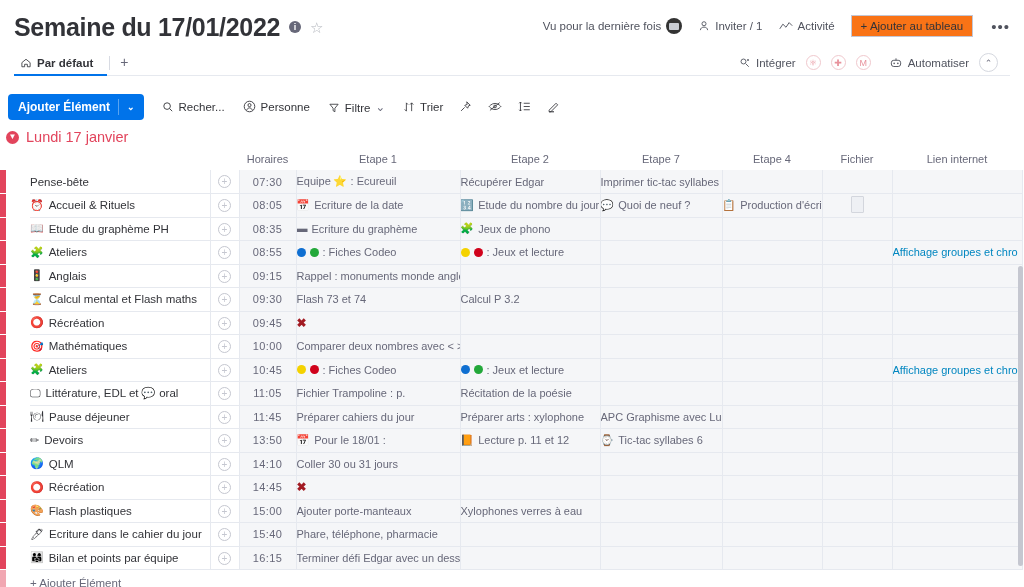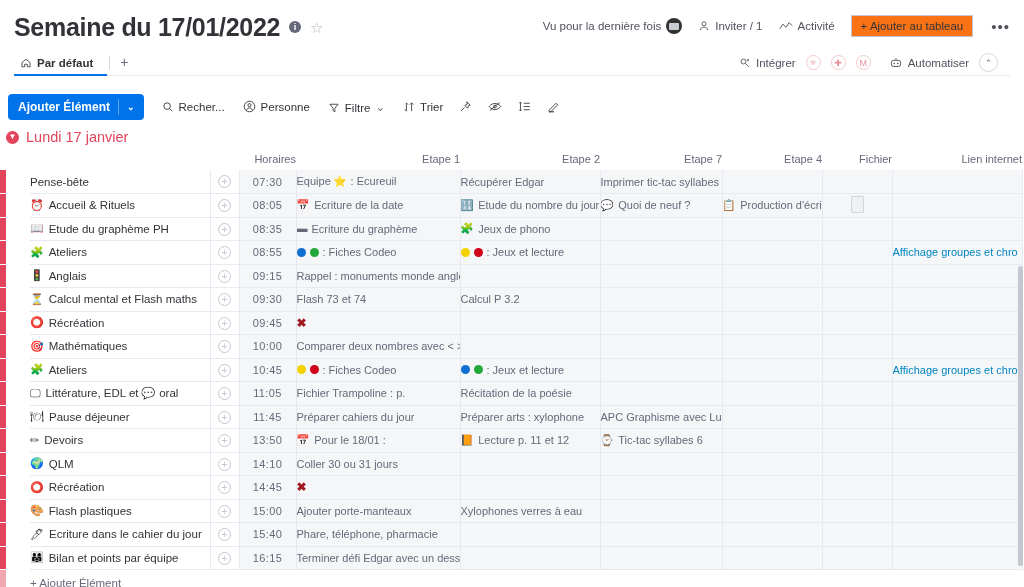--- a/index.html
+++ b/index.html
@@ -168,21 +168,21 @@
   col.c-e4     { width: 100px; }
   col.c-file   { width: 70px; }
   col.c-link   { width: 130px; }
   col.c-tail   { width: 2px; }
 
   thead th {
     height: 22px;
     font-size: 11px;
     font-weight: normal;
     color: #676879;
-    text-align: right;
+    text-align: center;
     vertical-align: middle;
     background: #fff;
     border: none;
   }
   thead th.blank { background: #fff; }
 
   tbody tr.item-row { height: 23.5px; }
   tbody td {
     border-right: 1px solid #e6e9ef;
     border-bottom: 1px solid #e6e9ef;

